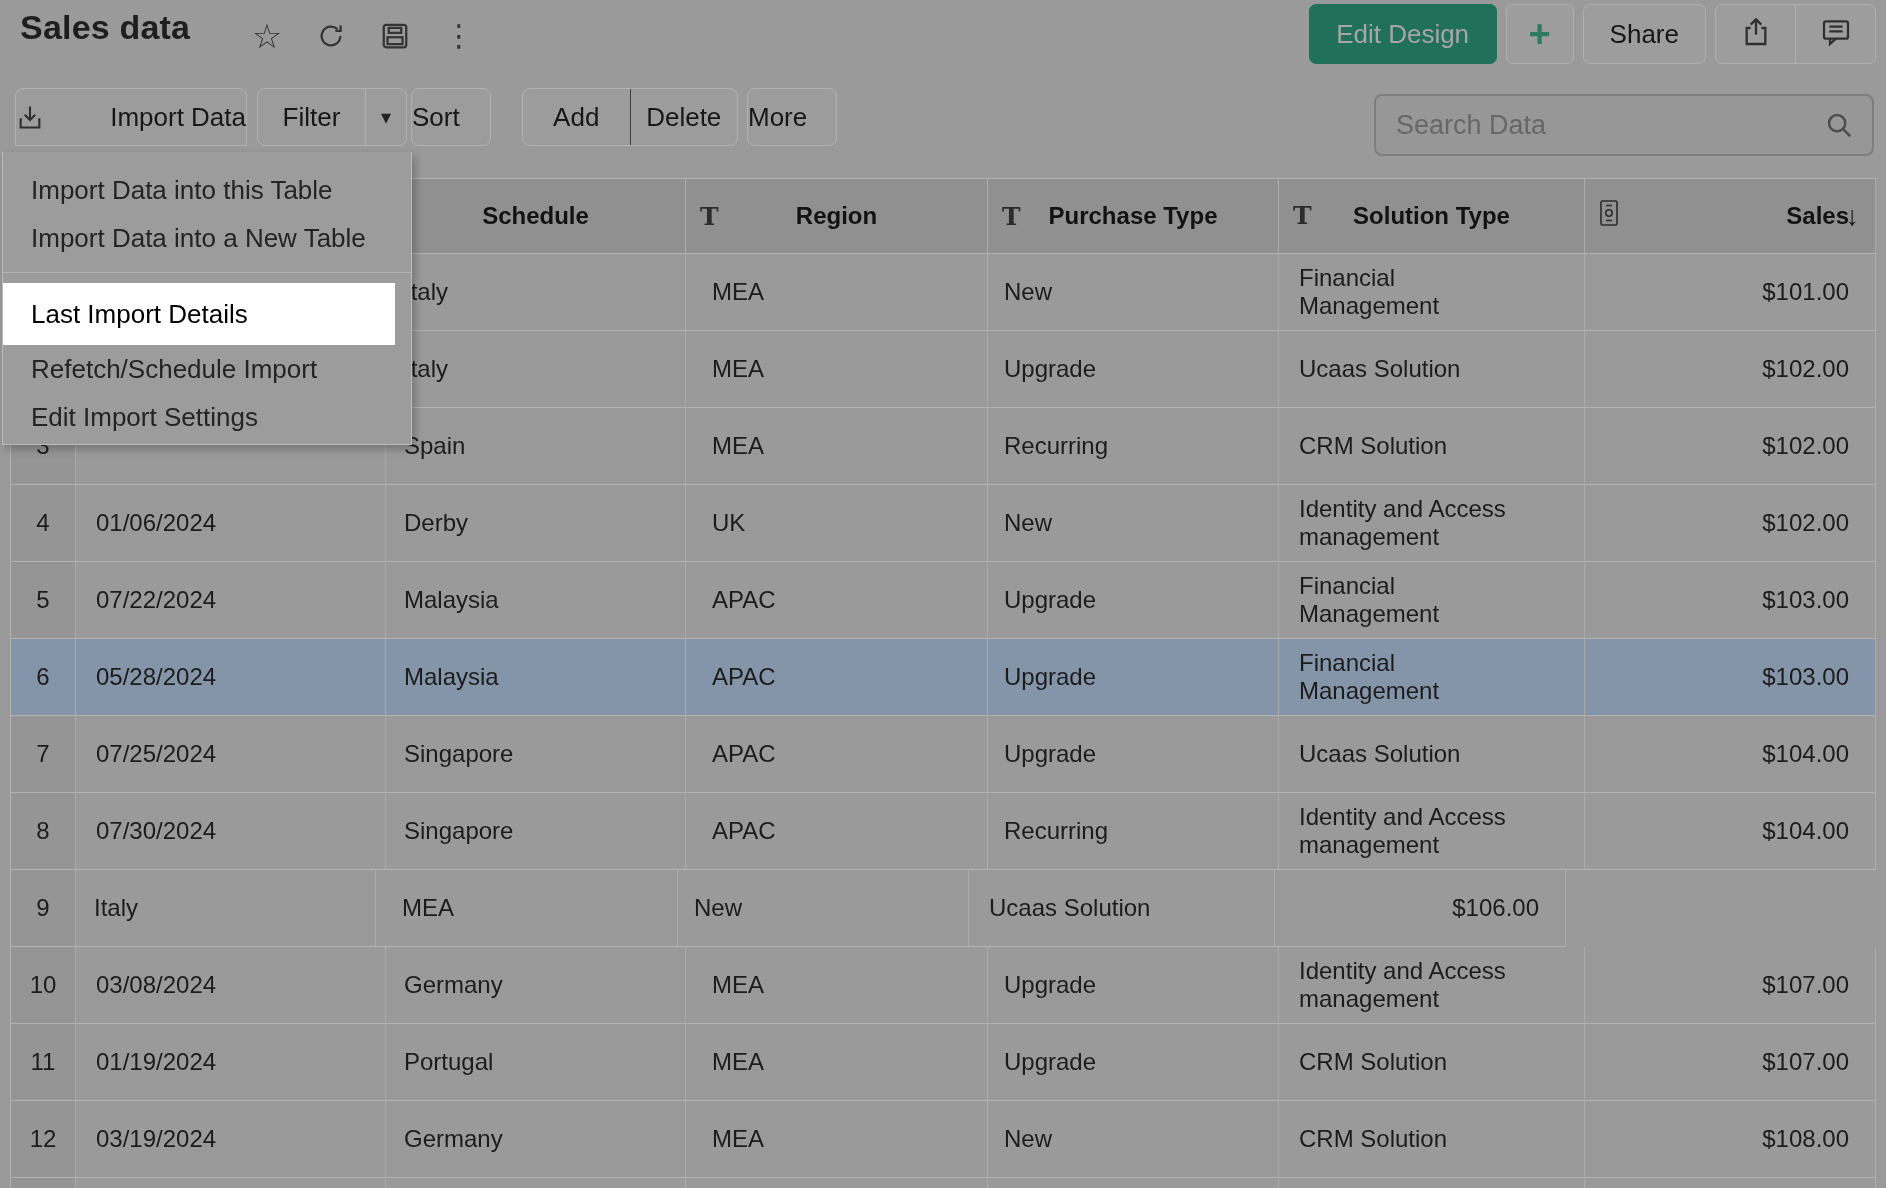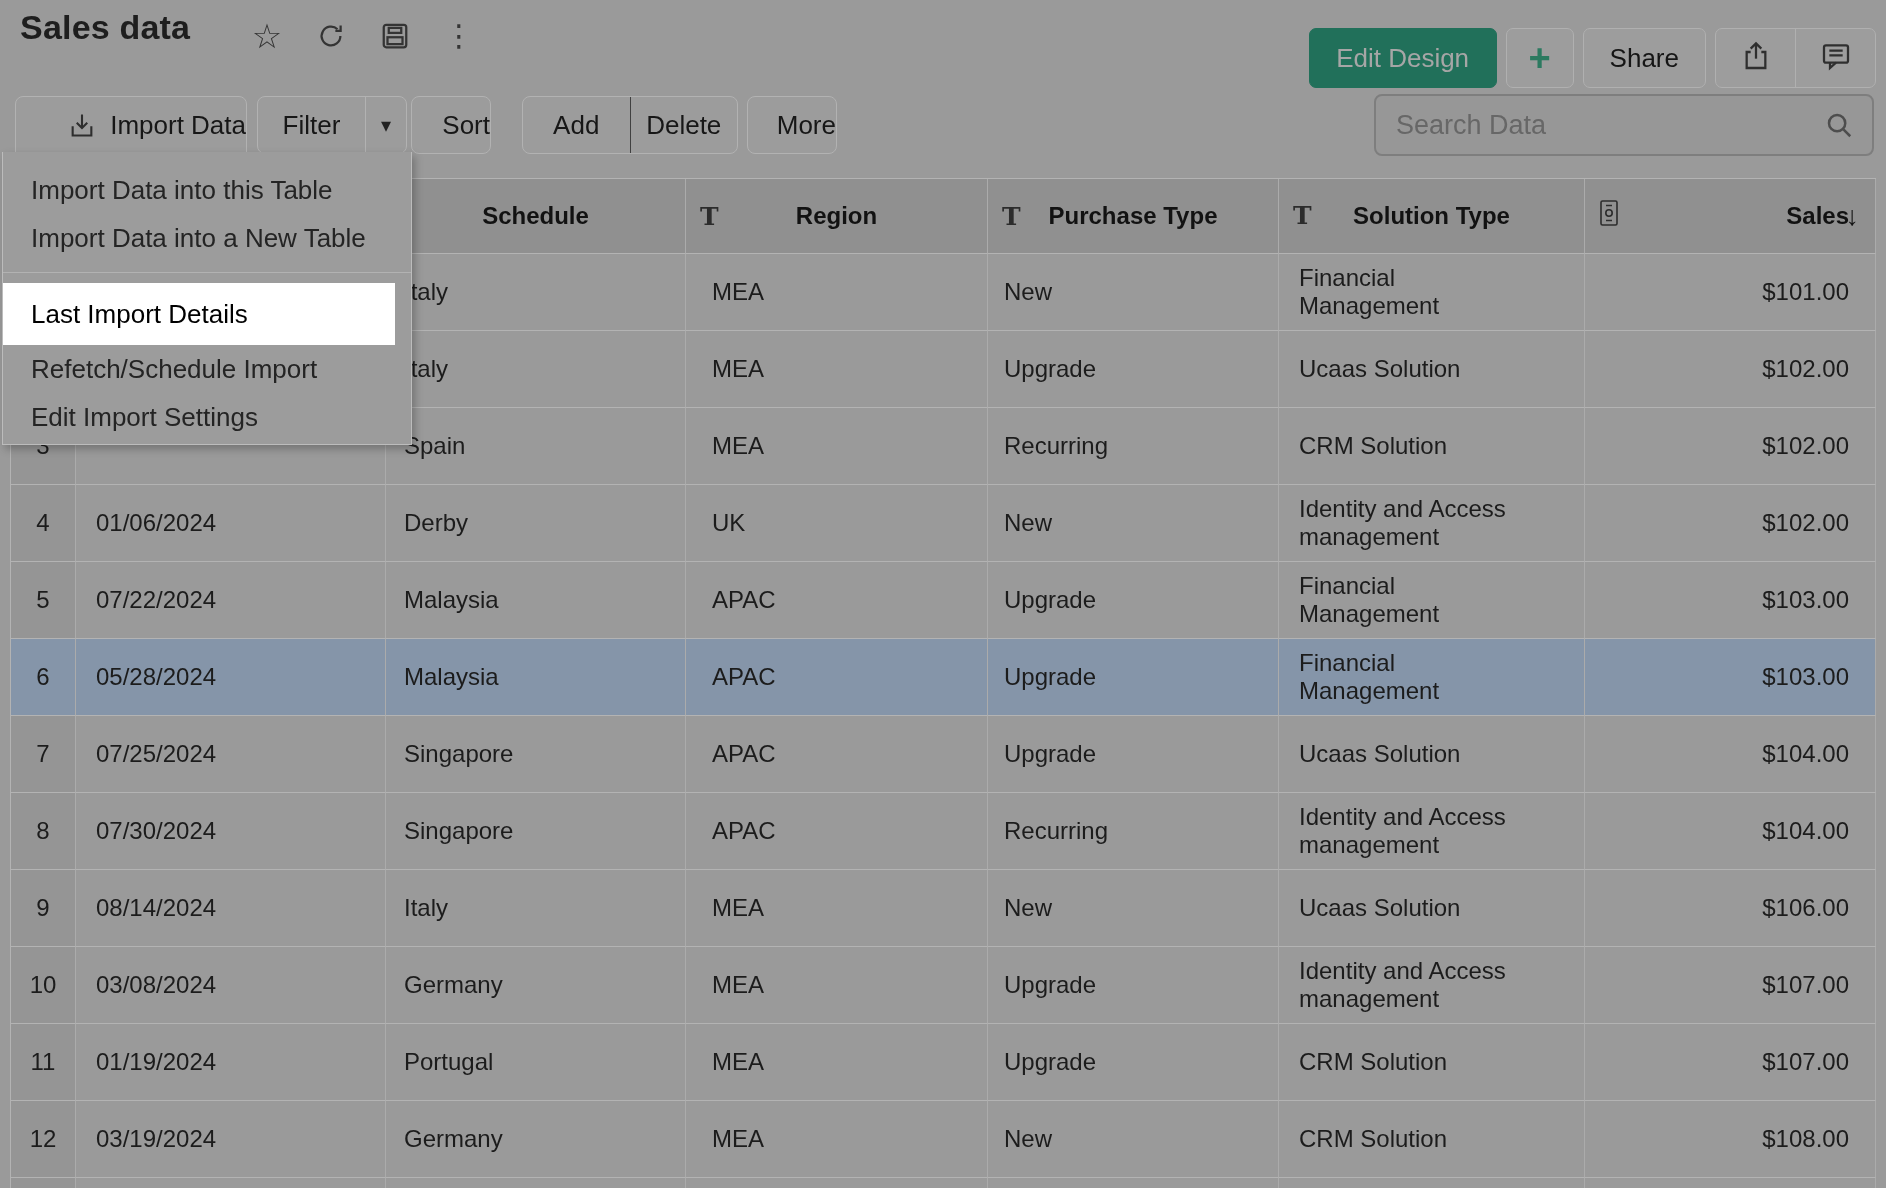--- a/index.html
+++ b/index.html
@@ -10,36 +10,36 @@
     -webkit-font-smoothing:antialiased;
   }
   
   .page-title{
     position:absolute;left:20px;top:8px;
     font-size:34px;font-weight:bold;color:#1e1e1e;letter-spacing:.2px;
   }
   .title-icons{position:absolute;left:250px;top:12px;height:48px;display:flex;align-items:center;gap:30px;}
   .tool-ico{color:#343434;font-size:30px;line-height:1;display:flex;align-items:center;justify-content:center;width:34px;height:34px;}
   .tool-ico svg{stroke:#343434;fill:none;stroke-width:1.8;}
-  .top-actions{position:absolute;right:10px;top:4px;height:60px;display:flex;align-items:stretch;gap:9px;margin-top:24px;}
+  .top-actions{position:absolute;right:10px;top:4px;height:60px;display:flex;align-items:stretch;gap:9px;}
   .btn{
     border:1px solid #b0b0b0;border-radius:7px;background:#9d9d9d;color:#161616;
     font-size:26px;display:flex;align-items:center;justify-content:center;padding:0 26px;
   }
   .btn-primary{background:#21705a;border:1px solid #21705a;color:#a6a6a6;width:186px;padding:0;}
   .btn-plus{width:66px;padding:0;color:#2c7a60;font-size:38px;font-weight:bold;}
   .icon-btn-group{display:flex;border:1px solid #b0b0b0;border-radius:7px;background:#9d9d9d;}
   .icon-btn{width:79px;display:flex;align-items:center;justify-content:center;}
   .icon-btn + .icon-btn{border-left:1px solid #b0b0b0;}
   .icon-btn svg{stroke:#2f2f2f;fill:none;stroke-width:1.7;}
   
   .toolbar-btn{
-    position:absolute;top:96px;height:58px;border:1px solid #b2b2b2;border-radius:8px;
+    position:absolute;top:88px;height:58px;border:1px solid #b2b2b2;border-radius:8px;
     background:#9c9c9c;color:#171717;font-size:26px;
-    display:flex;align-items:center;justify-content:flex-end;box-sizing:border-box;
+    display:flex;align-items:center;justify-content:space-between;box-sizing:border-box;
   }
   .tb-import{left:15px;width:232px;gap:14px;border-bottom-left-radius:0;border-bottom-right-radius:0;}
   .tb-import svg{stroke:#2e2e2e;fill:none;stroke-width:1.8;}
   .tb-filter{left:257px;width:150px;padding:0;}
   .tb-filter .lbl{flex:1;text-align:center;}
   .tb-filter .caret{width:40px;align-self:stretch;display:flex;align-items:center;justify-content:center;
     border-left:1px solid #b2b2b2;color:#222;font-size:20px;}
   .tb-sort{left:411px;width:80px;}
   .tb-group{left:522px;width:216px;padding:0;}
   .tb-group .seg{flex:1;height:100%;display:flex;align-items:center;justify-content:center;}
@@ -396,23 +396,20 @@
           <span>Identity and Access management</span>
         </div>
         <div class="td c6">
           <span>$104.00</span>
         </div>
       </div>
       <div class="tr">
         <div class="td c0">
           <span>9</span>
         </div>
-        <div class="td c1">
-          <span>08/14/2024</span>
-        </div>
         <div class="td c2">
           <span>Italy</span>
         </div>
         <div class="td c3">
           <span>MEA</span>
         </div>
         <div class="td c4">
           <span>New</span>
         </div>
         <div class="td c5">

